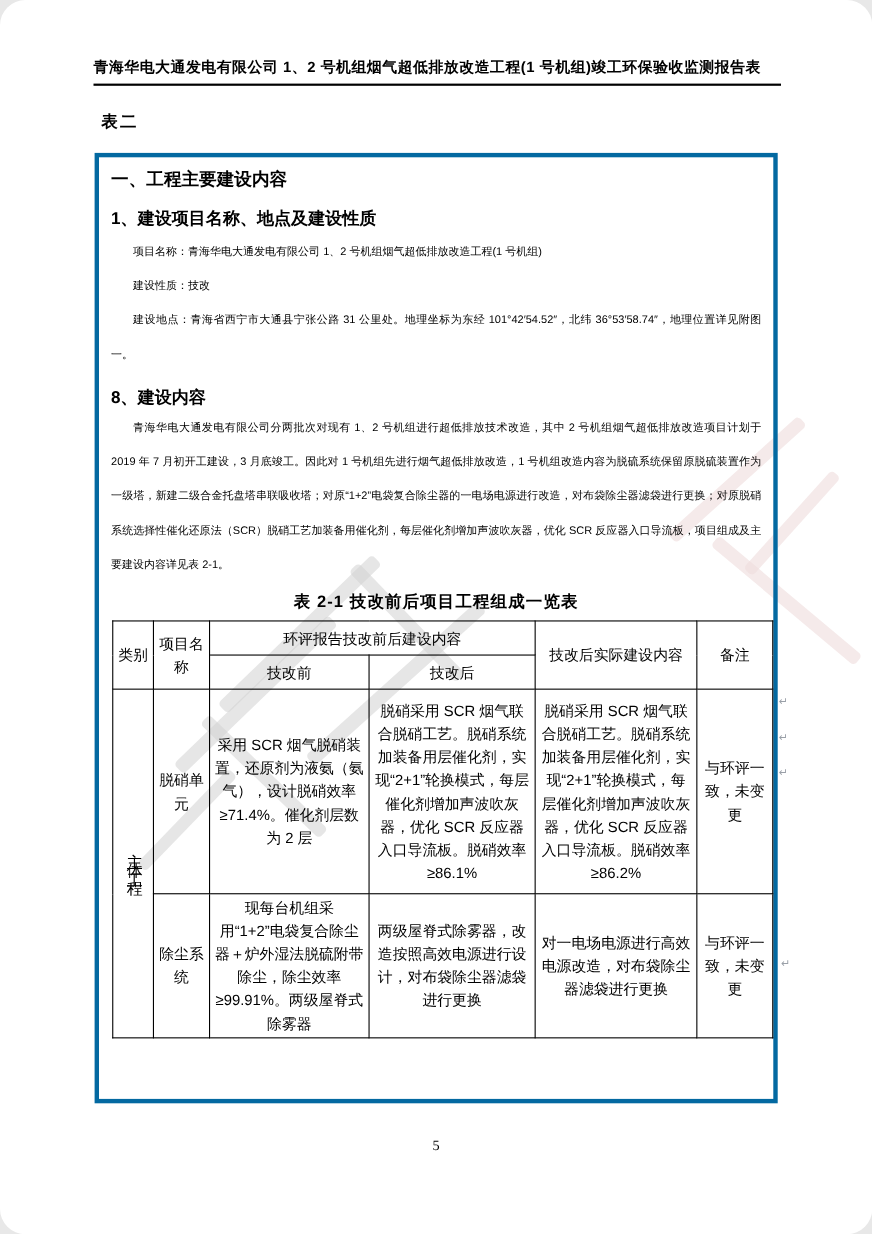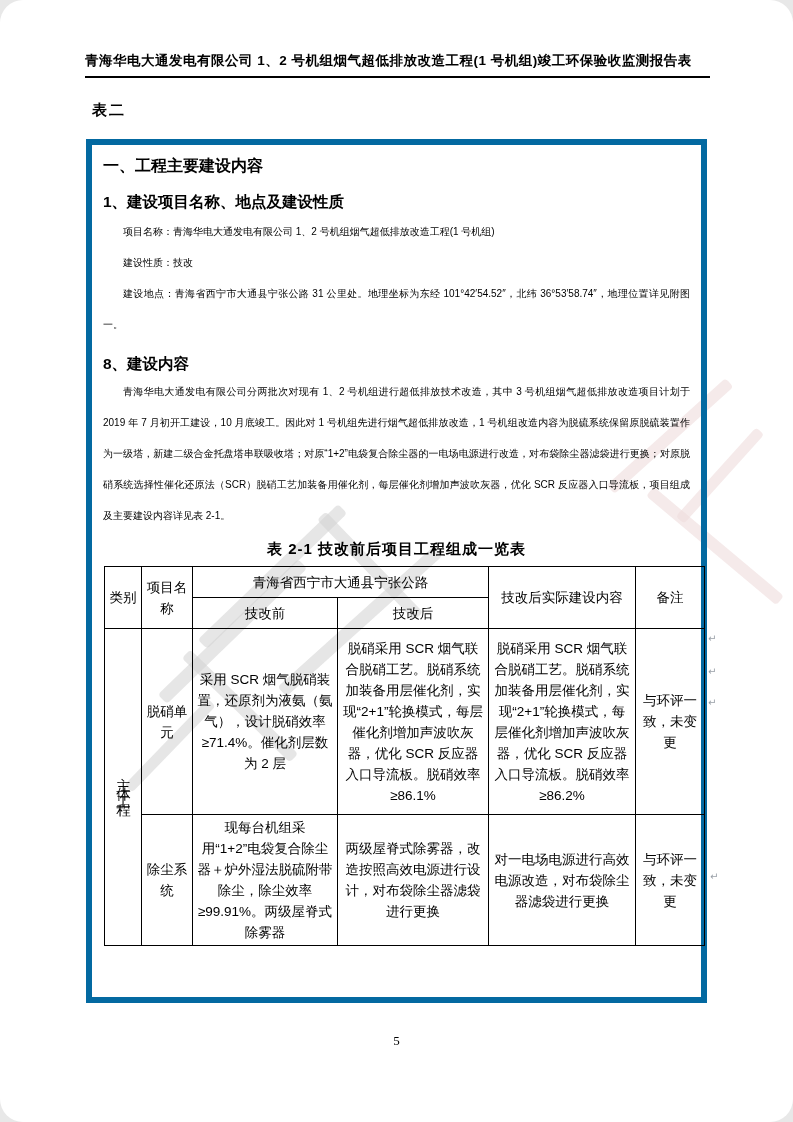--- a/index.html
+++ b/index.html
@@ -30,21 +30,21 @@
   }
   
   .table-label {
     position:absolute; top:101px; left:92px;
     font-size:15px; font-weight:bold; letter-spacing:2px; z-index:2;
   }
   
   .outer-box {
     position:absolute; top:139px; left:86px;
     width:621px; height:864px;
-    border:6px solid #0369a1;
+    border:4px solid #0369a1;
     z-index:1;
     padding:9px 11px 0 11px;
   }
   .sec-heading { font-size:16px; font-weight:bold; line-height:24px; }
   .sub-heading { font-size:15.5px; font-weight:bold; line-height:24px; margin-top:12px; }
   .para {
     font-size:10px; line-height:31px;
     text-align:justify; text-indent:2em;
     margin-top:2px;
   }
@@ -108,38 +108,38 @@
 
   <div class="table-label">表二</div>
 
   <div class="outer-box">
     <div class="sec-heading">一、工程主要建设内容</div>
     <div class="sub-heading">1、建设项目名称、地点及建设性质</div>
     <p class="para">项目名称：青海华电大通发电有限公司 1、2 号机组烟气超低排放改造工程(1 号机组)</p>
     <p class="para tight">建设性质：技改</p>
     <p class="para tight">建设地点：青海省西宁市大通县宁张公路 31 公里处。地理坐标为东经 101°42′54.52″，北纬 36°53′58.74″，地理位置详见附图一。</p>
     <div class="sub-heading">8、建设内容</div>
-    <p class="para tight">青海华电大通发电有限公司分两批次对现有 1、2 号机组进行超低排放技术改造，其中 3 号机组烟气超低排放改造项目计划于 2019 年 7 月初开工建设，10 月底竣工。因此对 1 号机组先进行烟气超低排放改造，1 号机组改造内容为脱硫系统保留原脱硫装置作为一级塔，新建二级合金托盘塔串联吸收塔；对原“1+2”电袋复合除尘器的一电场电源进行改造，对布袋除尘器滤袋进行更换；对原脱硝系统选择性催化还原法（SCR）脱硝工艺加装备用催化剂，每层催化剂增加声波吹灰器，优化 SCR 反应器入口导流板，项目组成及主要建设内容详见表 2-1。</p>
+    <p class="para tight">青海华电大通发电有限公司分两批次对现有 1、2 号机组进行超低排放技术改造，其中 2 号机组烟气超低排放改造项目计划于 2019 年 7 月初开工建设，3 月底竣工。因此对 1 号机组先进行烟气超低排放改造，1 号机组改造内容为脱硫系统保留原脱硫装置作为一级塔，新建二级合金托盘塔串联吸收塔；对原“1+2”电袋复合除尘器的一电场电源进行改造，对布袋除尘器滤袋进行更换；对原脱硝系统选择性催化还原法（SCR）脱硝工艺加装备用催化剂，每层催化剂增加声波吹灰器，优化 SCR 反应器入口导流板，项目组成及主要建设内容详见表 2-1。</p>
 
     <div class="tbl-title">表 2-1  技改前后项目工程组成一览表</div>
 
     <table class="grid">
       <colgroup>
         <col style="width:37px">
           <col style="width:51px">
           <col style="width:145px">
         <col style="width:151px">
           <col style="width:147px">
           <col style="width:69px">
       </colgroup>
       <tbody>
           <tr class="hdr-row1">
         <th rowspan="2">类别</th>
         <th rowspan="2">项目名称</th>
-        <th colspan="2">青海省西宁市大通县宁张公路</th>
+        <th colspan="2">环评报告技改前后建设内容</th>
         <th rowspan="2">技改后实际建设内容</th>
         <th rowspan="2">备注</th>
       </tr>
       <tr class="hdr-row2">
         <th>技改前</th>
         <th>技改后</th>
       </tr>
       <tr class="body-row1">
         <td rowspan="2" class="vcell"><span>主体工程</span></td>
         <td>脱硝单元</td>

